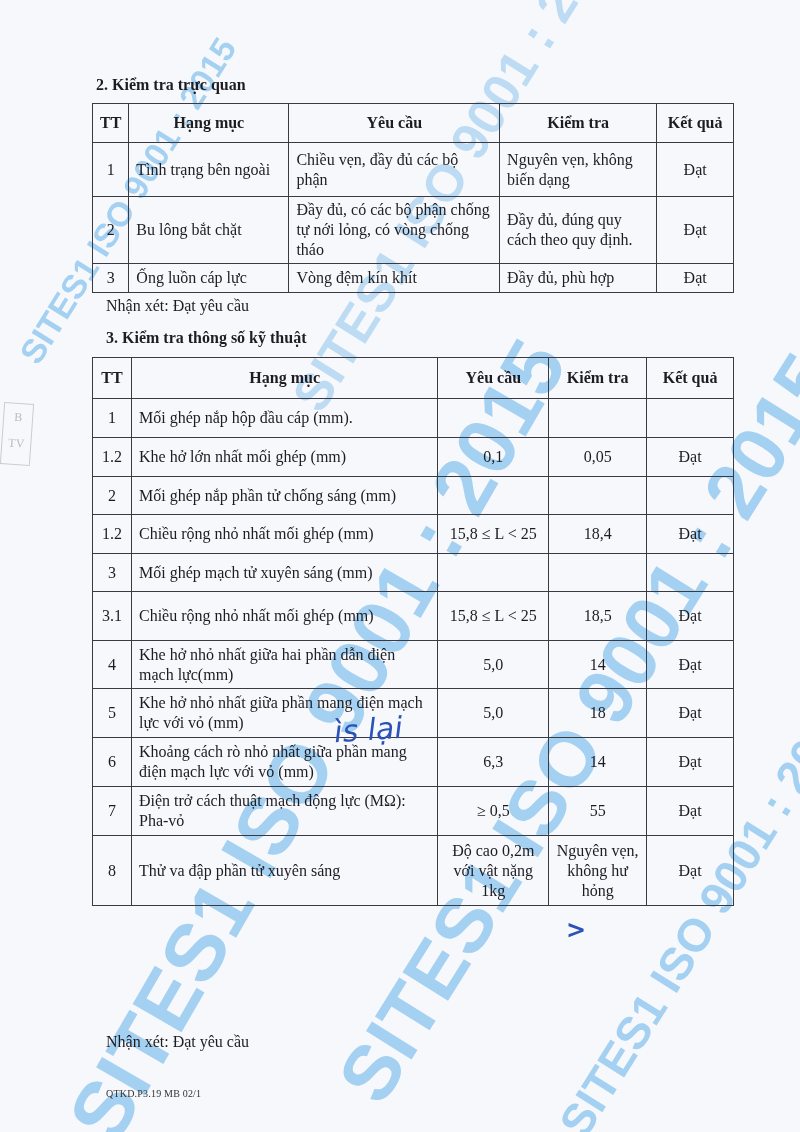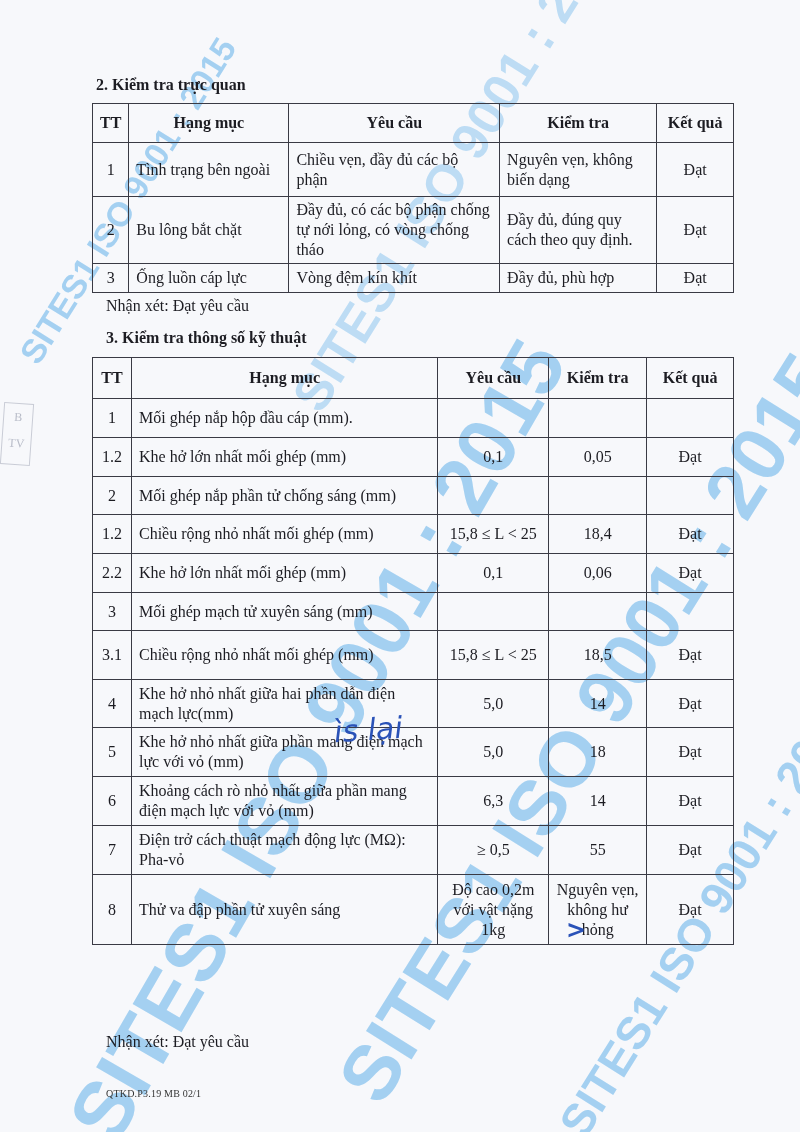--- a/index.html
+++ b/index.html
@@ -135,27 +135,20 @@
         <td class="c"></td>
         <td class="c"></td>
       </tr>
       <tr style="height:39px">
         <td class="c">1.2</td>
         <td class="l">Chiều rộng nhỏ nhất mối ghép (mm)</td>
         <td class="c">15,8 ≤ L &lt; 25</td>
         <td class="c">18,4</td>
         <td class="c">Đạt</td>
       </tr>
-      <tr style="height:39px">
-        <td class="c">2.2</td>
-        <td class="l">Khe hở lớn nhất mối ghép (mm)</td>
-        <td class="c">0,1</td>
-        <td class="c">0,06</td>
-        <td class="c">Đạt</td>
-      </tr>
       <tr style="height:38px">
         <td class="c">3</td>
         <td class="l">Mối ghép mạch tử xuyên sáng (mm)</td>
         <td class="c"></td>
         <td class="c"></td>
         <td class="c"></td>
       </tr>
       <tr style="height:49px">
         <td class="c">3.1</td>
         <td class="l">Chiều rộng nhỏ nhất mối ghép (mm)</td>

